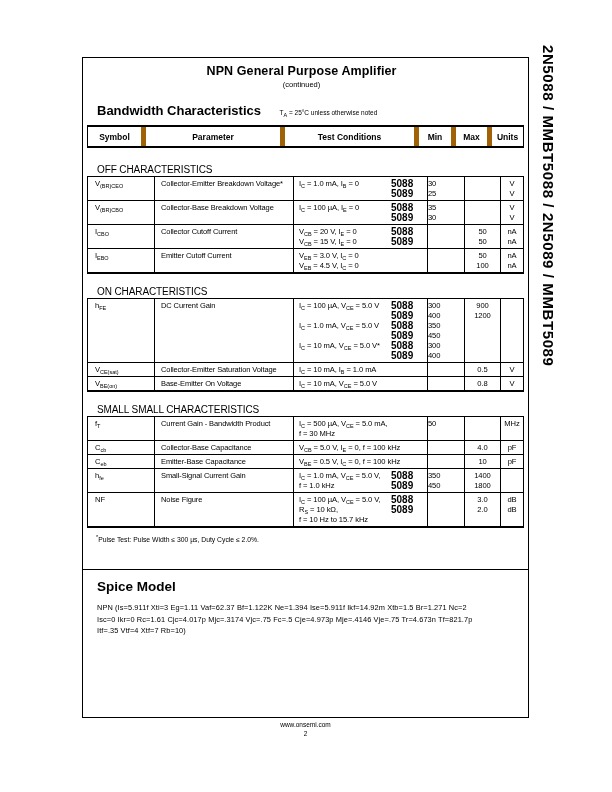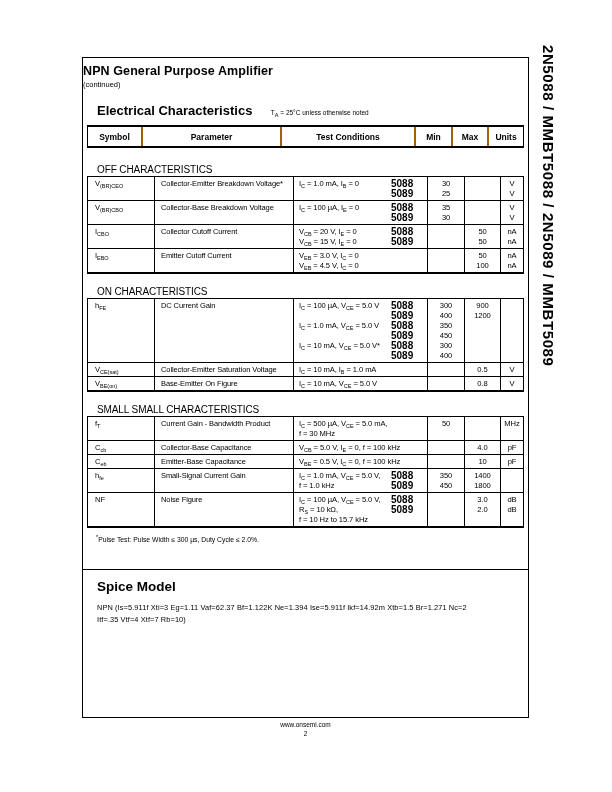--- a/index.html
+++ b/index.html
@@ -4,46 +4,46 @@
 <style>
   html,body{margin:0;padding:0;}
   body{
     width:612px;height:792px;background:#ffffff;position:relative;
     font-family:"Liberation Sans",sans-serif;color:#000;overflow:hidden;
   }
   .page-box{
     position:absolute;left:82px;top:57px;width:447px;height:661px;
     border:1.5px solid #000;box-sizing:border-box;background:#fff;
   }
-  .title-wrap{text-align:left;margin:6px 8px 0 0;}
+  .title-wrap{text-align:center;margin:6px 8px 0 0;}
   .doc-title{font-size:12.5px;font-weight:bold;letter-spacing:0.1px;}
   .continued{font-size:7.5px;margin-top:2px;}
   .elec-row{margin:12px 0 0 14px;white-space:nowrap;}
   .elec-heading{font-size:13px;font-weight:bold;display:inline;}
   .elec-note{font-size:6.5px;margin-left:14px;}
   .htable{
     display:flex;margin:6px 0 16px 4px;width:437px;box-sizing:border-box;
     border:1px solid #000;border-top:2px solid #000;border-bottom:2px solid #000;
   }
   .hcell{font-size:8.5px;font-weight:bold;text-align:center;padding:5px 0 4px 0;box-sizing:border-box;}
-  .hcell+.hcell{border-left:2px solid #a16207;}
+  .hcell+.hcell{border-left:5px solid #a16207;}
   .w0{width:53px;}.w1{width:139px;}.w2{width:134px;}.w3{width:37px;}.w4{width:36px;}.w5{flex:1;}
   .sec-title{font-size:10px;margin:12px 0 1px 14px;letter-spacing:-0.1px;}
   .stable{
     width:437px;margin-left:4px;box-sizing:border-box;
     border:1px solid #000;border-bottom:2px solid #000;
   }
   .trow{display:flex;}
   .trow+.trow{border-top:1px solid #000;}
   .c{box-sizing:border-box;padding-top:2px;padding-bottom:1px;letter-spacing:-0.1px;}
   .c+.c{border-left:1px solid #000;}
   .sym{width:53px;font-size:7.6px;padding-left:7px;}
   .par{width:139px;font-size:7.5px;line-height:9.5px;padding-left:6px;padding-right:4px;margin-left:13px;}
   .cond{width:134px;}
-  .mincol{width:37px;text-align:center;}
+  .mincol{width:37px;text-align:left;}
   .maxcol{width:36px;text-align:center;}
   .unitcol{flex:1;text-align:center;}
   .line{height:10px;font-size:7.6px;line-height:10px;white-space:nowrap;}
   .cond .line{display:flex;padding-left:5px;}
   .ctext{flex:1;white-space:nowrap;}
   .dev{font-weight:bold;font-size:10px;width:36px;flex:none;padding-left:2px;letter-spacing:0;}
   sub{font-size:5.5px;vertical-align:-1.5px;letter-spacing:0;}
   sup{font-size:5.5px;vertical-align:3px;letter-spacing:0;}
   .footnote{font-size:6.8px;margin:6px 0 0 13px;}
   .rule{border-top:1.5px solid #000;margin-top:26px;width:100%;}
@@ -63,21 +63,21 @@
 <body>
 
 <div class="page-box">
 
   <div class="title-wrap">
     <div class="doc-title">NPN General Purpose Amplifier</div>
     <div class="continued">(continued)</div>
   </div>
 
   <div class="elec-row">
-    <span class="elec-heading">Electrical Characteristics</span>
+    <span class="elec-heading">Bandwidth Characteristics</span>
     <span class="elec-note">T<sub>A</sub> = 25°C unless otherwise noted</span>
   </div>
 
   <div class="htable">
     <div class="hcell w0">Symbol</div>
     <div class="hcell w1">Parameter</div>
     <div class="hcell w2">Test Conditions</div>
     <div class="hcell w3">Min</div>
     <div class="hcell w4">Max</div>
     <div class="hcell w5">Units</div>
@@ -261,21 +261,21 @@
             </div>
             <div class="c maxcol">
               <div class="line">0.5</div>
             </div>
             <div class="c unitcol">
               <div class="line">V</div>
             </div>
           </div>
           <div class="trow">
             <div class="c sym">V<sub>BE(on)</sub></div>
-            <div class="c par">Base-Emitter On Figure</div>
+            <div class="c par">Base-Emitter On Voltage</div>
             <div class="c cond">
               <div class="line">
                 <span class="ctext">I<sub>C</sub> = 10 mA, V<sub>CE</sub> = 5.0 V</span>
               </div>
             </div>
             <div class="c mincol">
               <div class="line">&nbsp;</div>
             </div>
             <div class="c maxcol">
               <div class="line">0.8</div>
@@ -411,20 +411,21 @@
       </div>
     </div>
 
   <div class="footnote"><sup>*</sup>Pulse Test: Pulse Width ≤ 300 µs, Duty Cycle ≤ 2.0%.</div>
 
   <div class="rule"></div>
 
   <div class="spice-heading">Spice Model</div>
   <div class="spice-text">
     <div>NPN  (Is=5.911f  Xti=3  Eg=1.11  Vaf=62.37  Bf=1.122K  Ne=1.394  Ise=5.911f  Ikf=14.92m  Xtb=1.5 Br=1.271  Nc=2</div>
+    <div>Isc=0  Ikr=0  Rc=1.61  Cjc=4.017p  Mjc=.3174  Vjc=.75  Fc=.5  Cje=4.973p  Mje=.4146  Vje=.75  Tr=4.673n Tf=821.7p</div>
     <div>Itf=.35   Vtf=4   Xtf=7   Rb=10)</div>
   </div>
 
 </div>
 
 <div class="sidebar-title">2N5088 / MMBT5088 / 2N5089 / MMBT5089</div>
 
 <div class="footer">
   <div>www.onsemi.com</div>
   <div>2</div>

